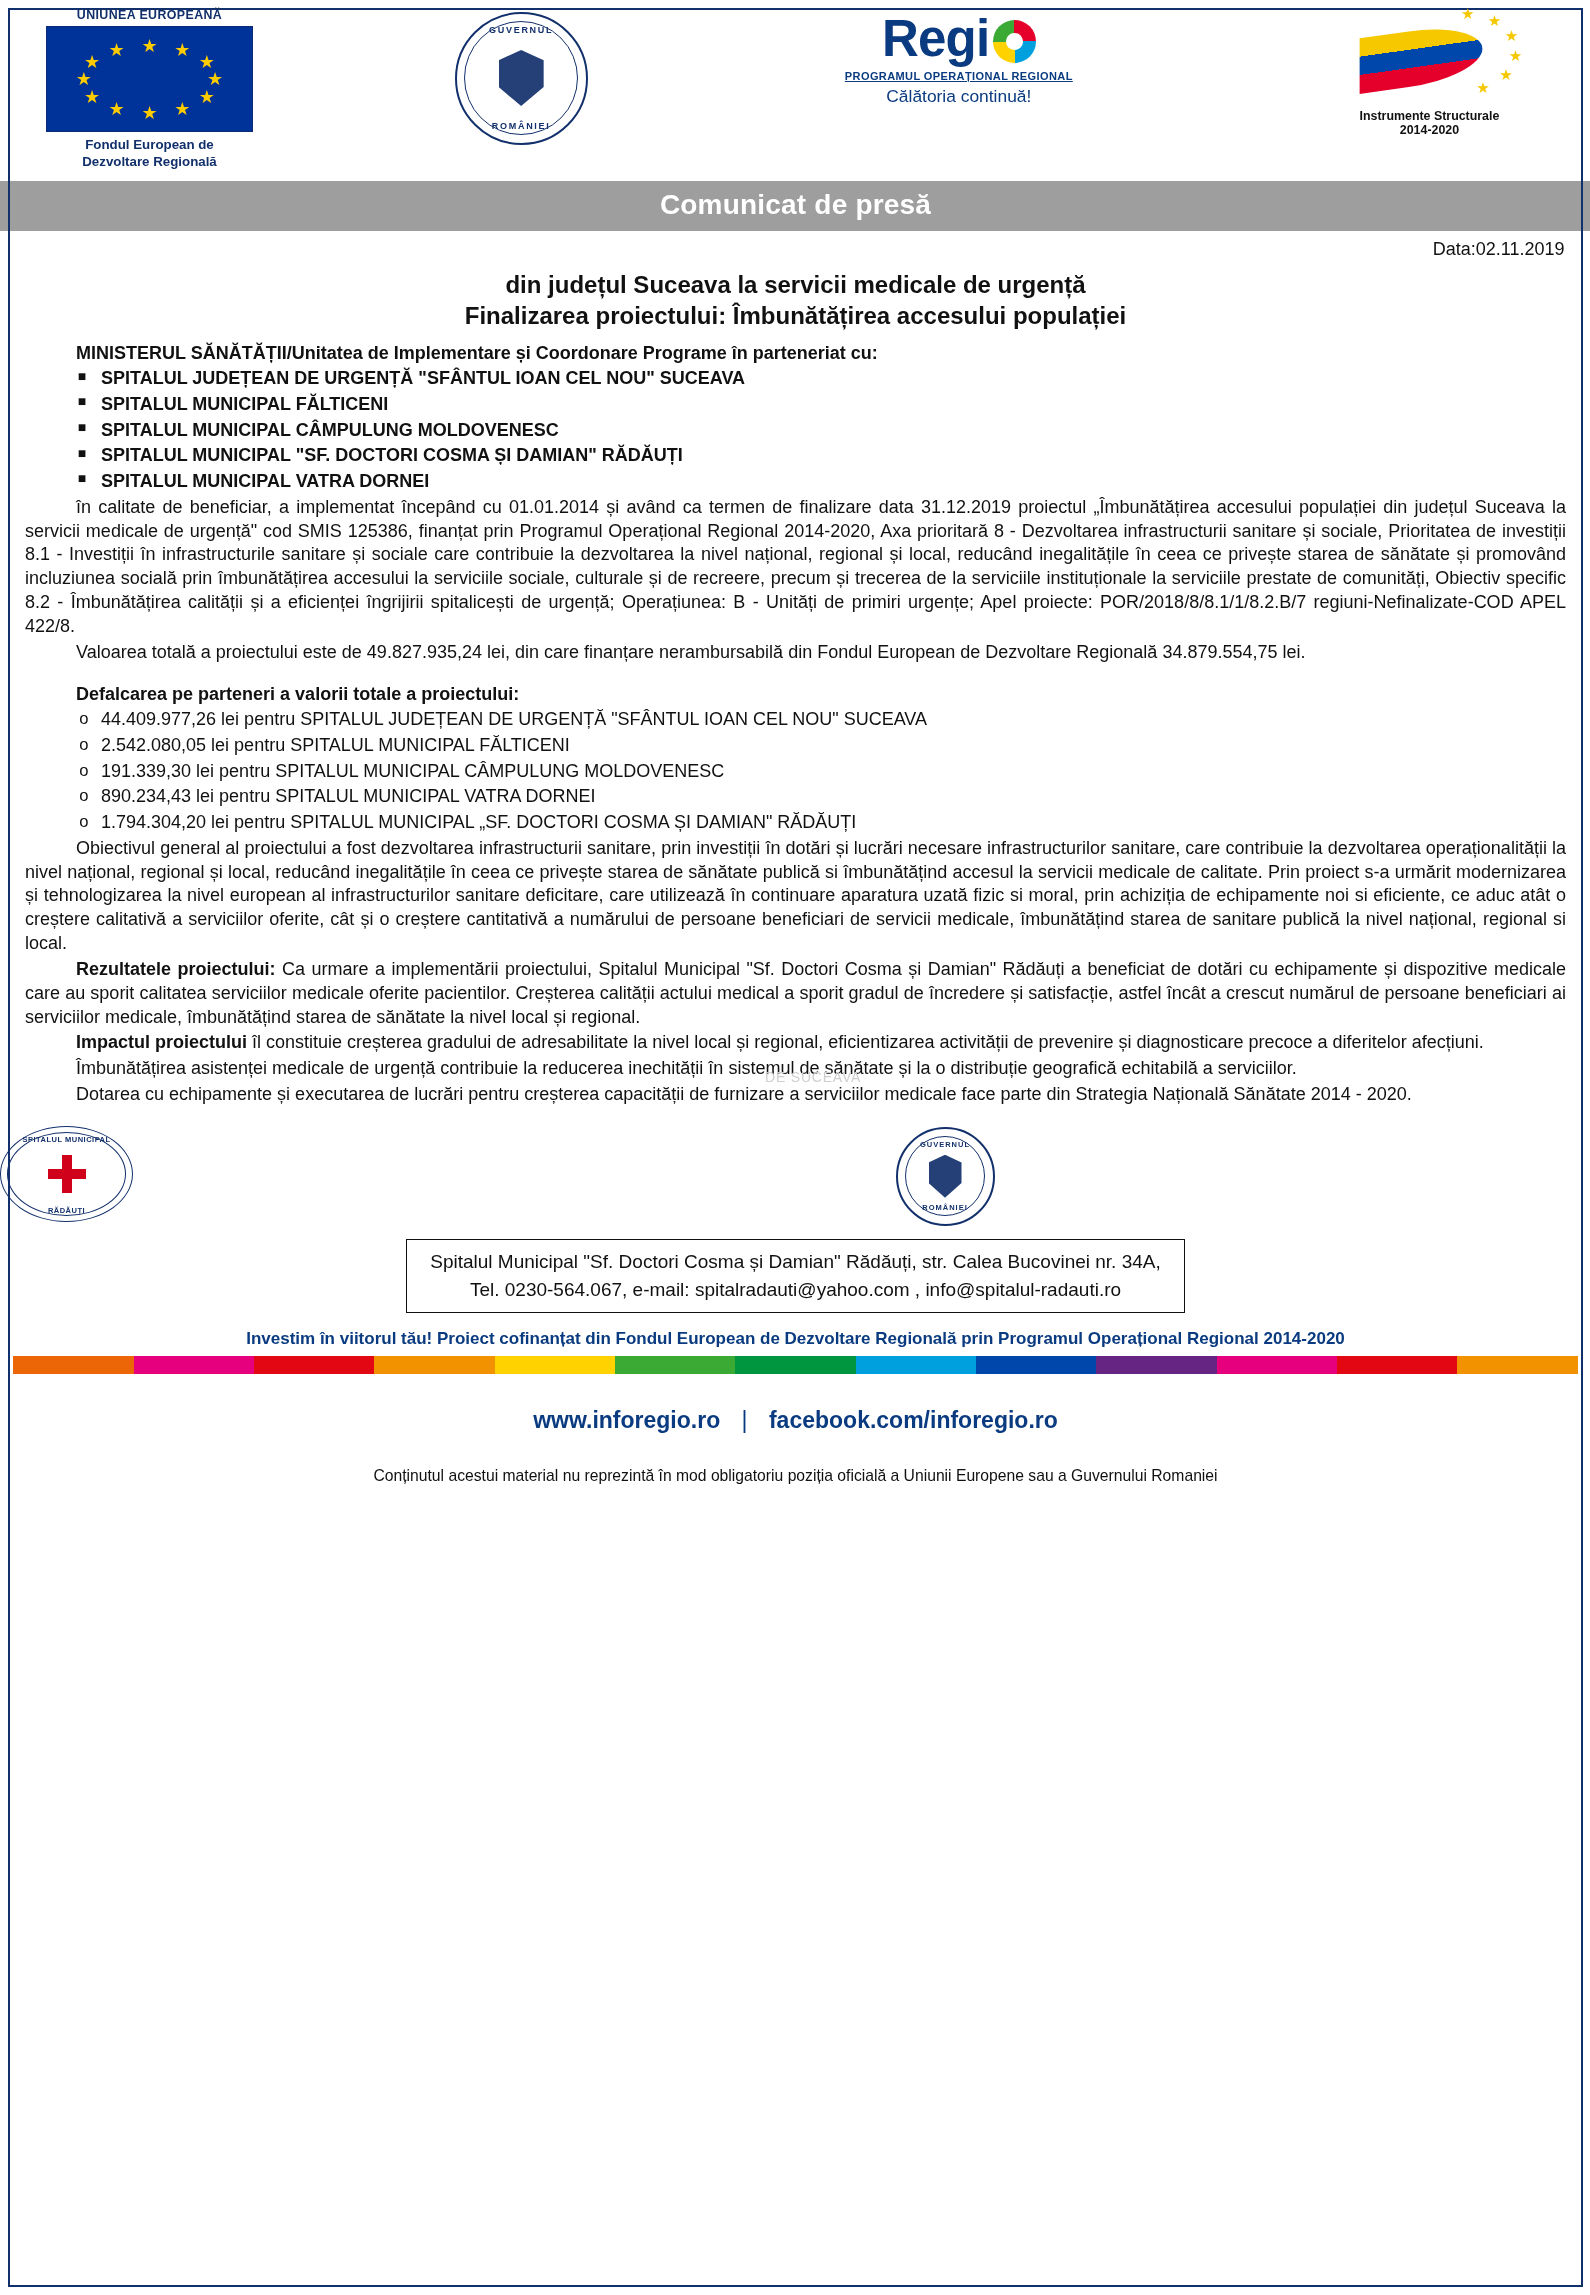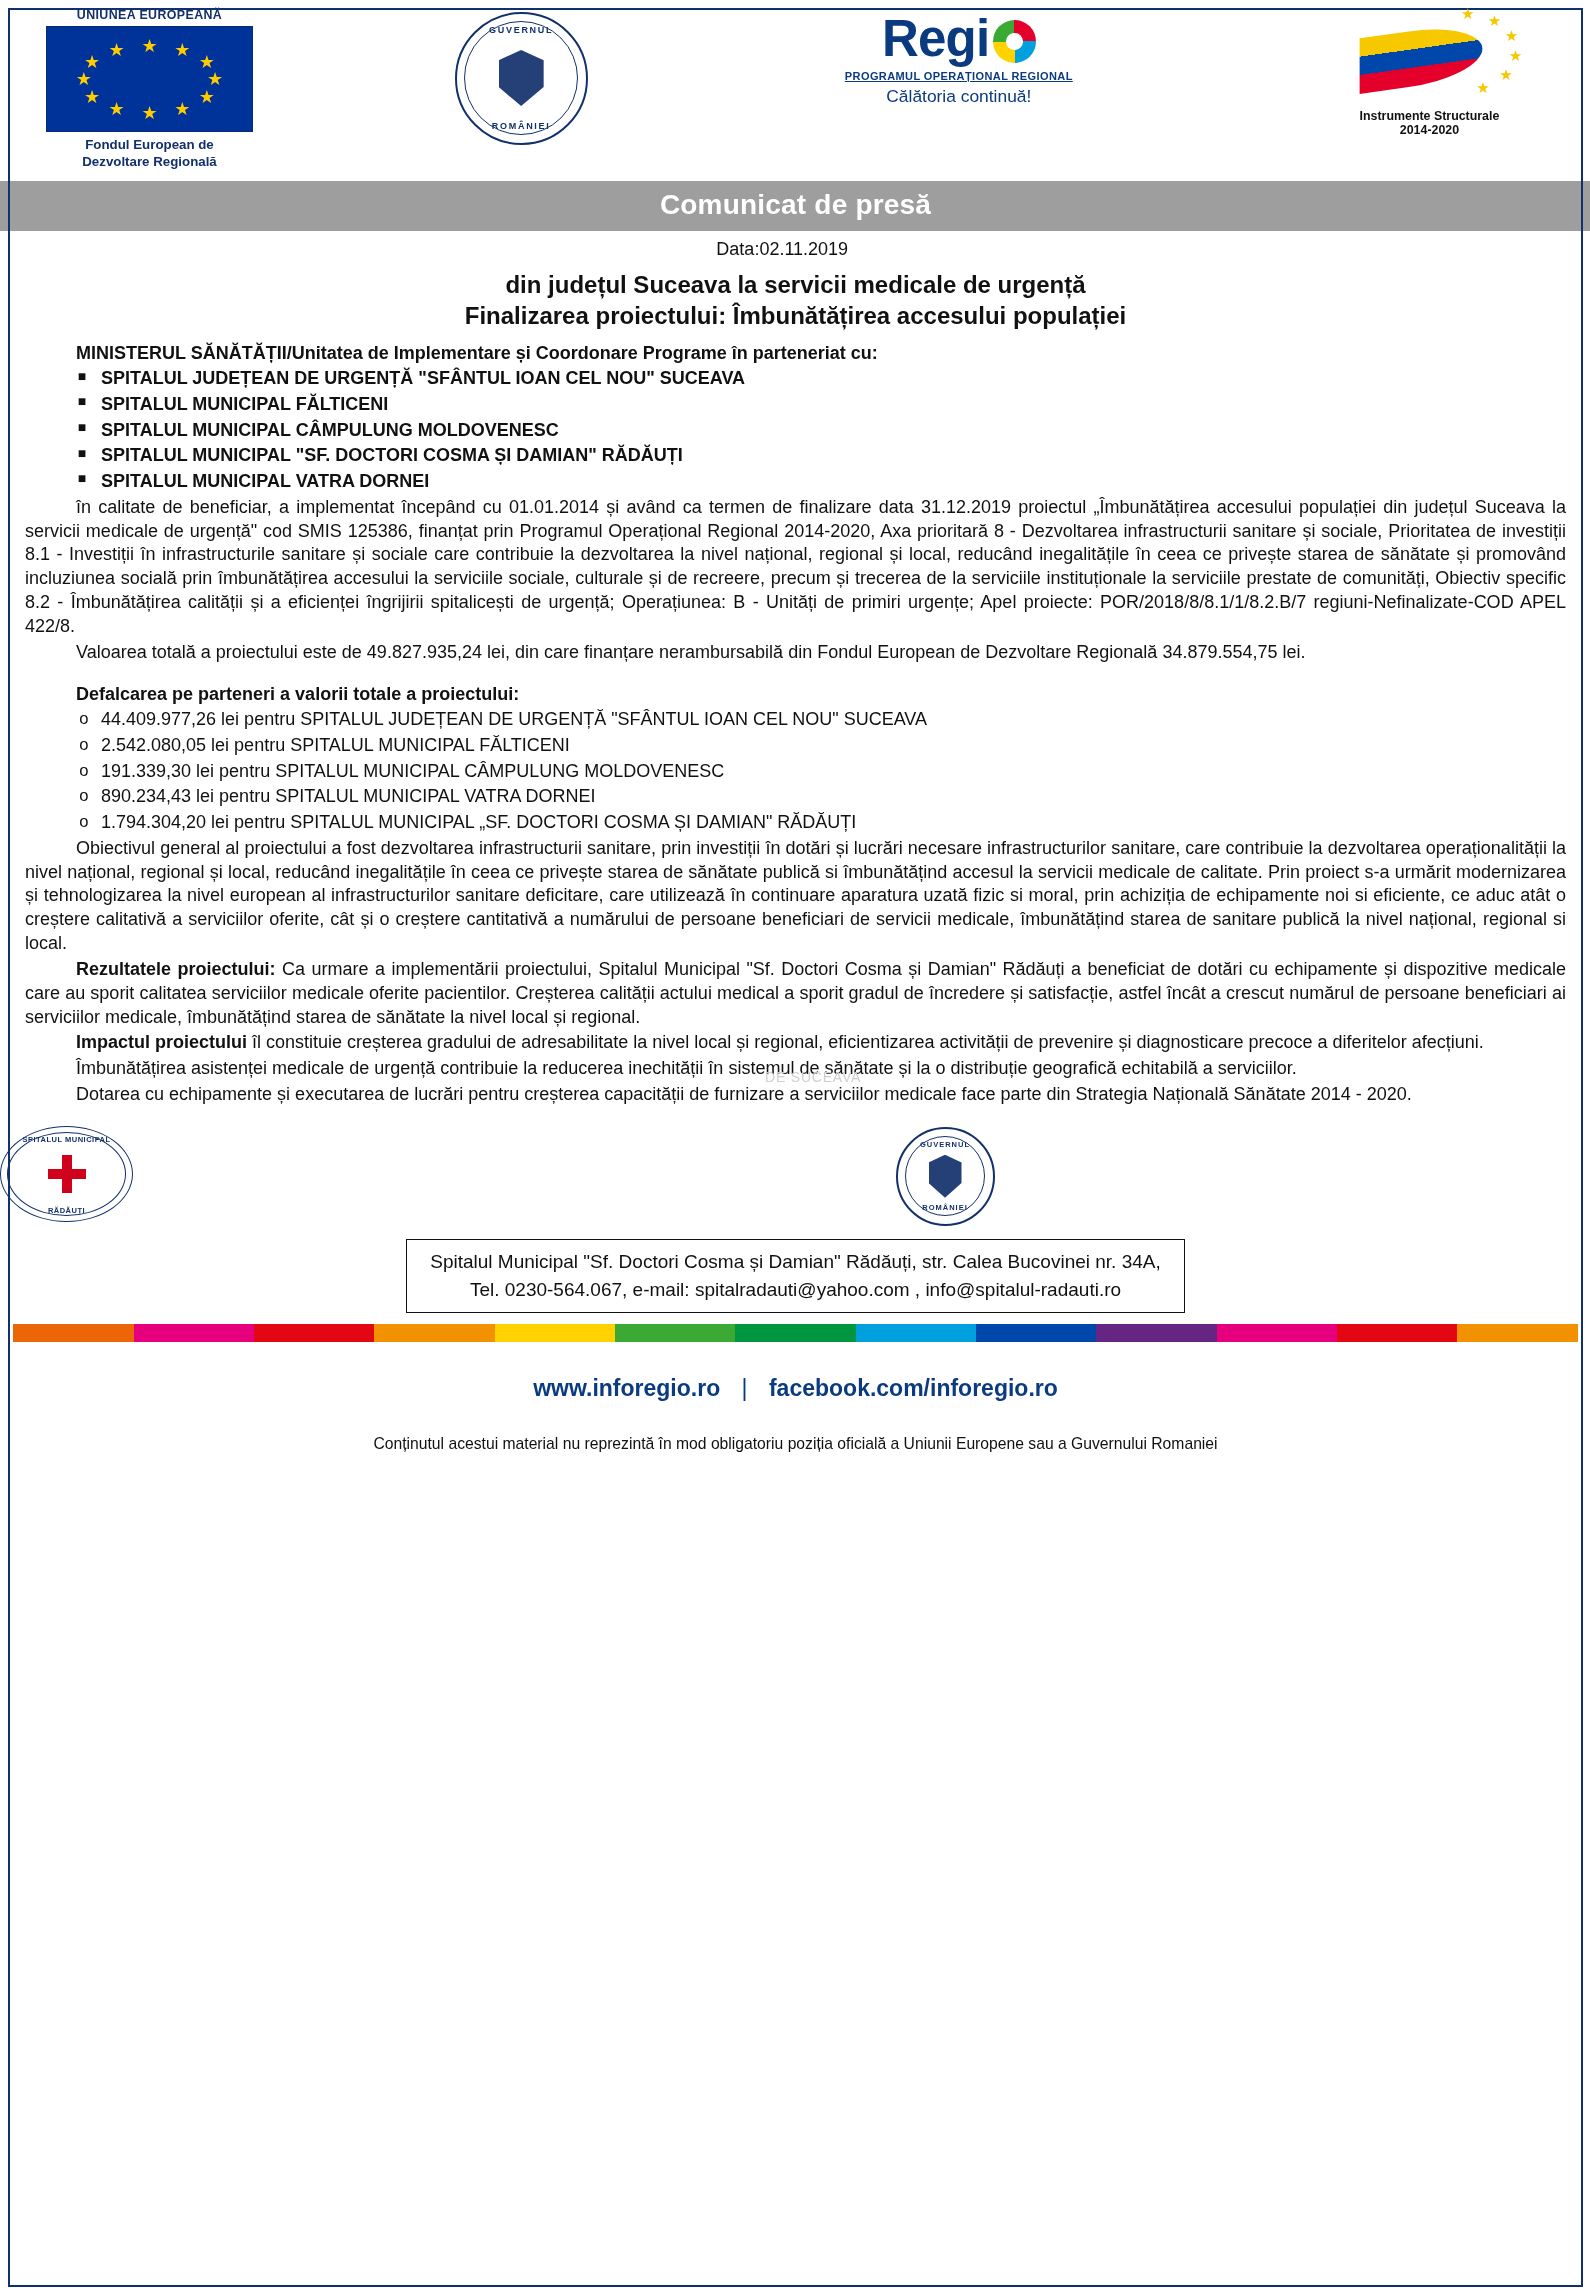--- a/index.html
+++ b/index.html
@@ -118,21 +118,21 @@
     background: #9e9e9e;
     color: #ffffff;
     text-align: center;
     font-size: 28px;
     font-weight: 600;
     padding: 8.3px 0 10px 0;
     letter-spacing: 0.2px;
   }
 
   .date-line {
-    text-align: center;
+    text-align: right;
     font-size: 18px;
     padding: 8.3px 26.5px 3.3px 0;
     color: #111;
   }
 
   .doc-title {
     text-align: center;
     font-size: 24px;
     font-weight: 700;
     color: #111;
@@ -370,20 +370,21 @@
     </div>
   </div>
 
   <div class="contact-wrap">
     <div class="contact-box">
       <div>Spitalul Municipal "Sf. Doctori Cosma și Damian" Rădăuți, str. Calea Bucovinei nr. 34A,</div>
       <div>Tel. 0230-564.067, e-mail: spitalradauti@yahoo.com , info@spitalul-radauti.ro</div>
     </div>
   </div>
 
+  <div class="invest-line">Investim în viitorul tău! Proiect cofinanțat din Fondul European de Dezvoltare Regională prin Programul Operațional Regional 2014-2020</div>
 
   <div class="rainbow">
     <div style="background:#ec6608"></div>
     <div style="background:#e6007e"></div>
     <div style="background:#e30613"></div>
     <div style="background:#f39200"></div>
     <div style="background:#ffd200"></div>
     <div style="background:#3aaa35"></div>
     <div style="background:#009640"></div>
     <div style="background:#00a0df"></div>

